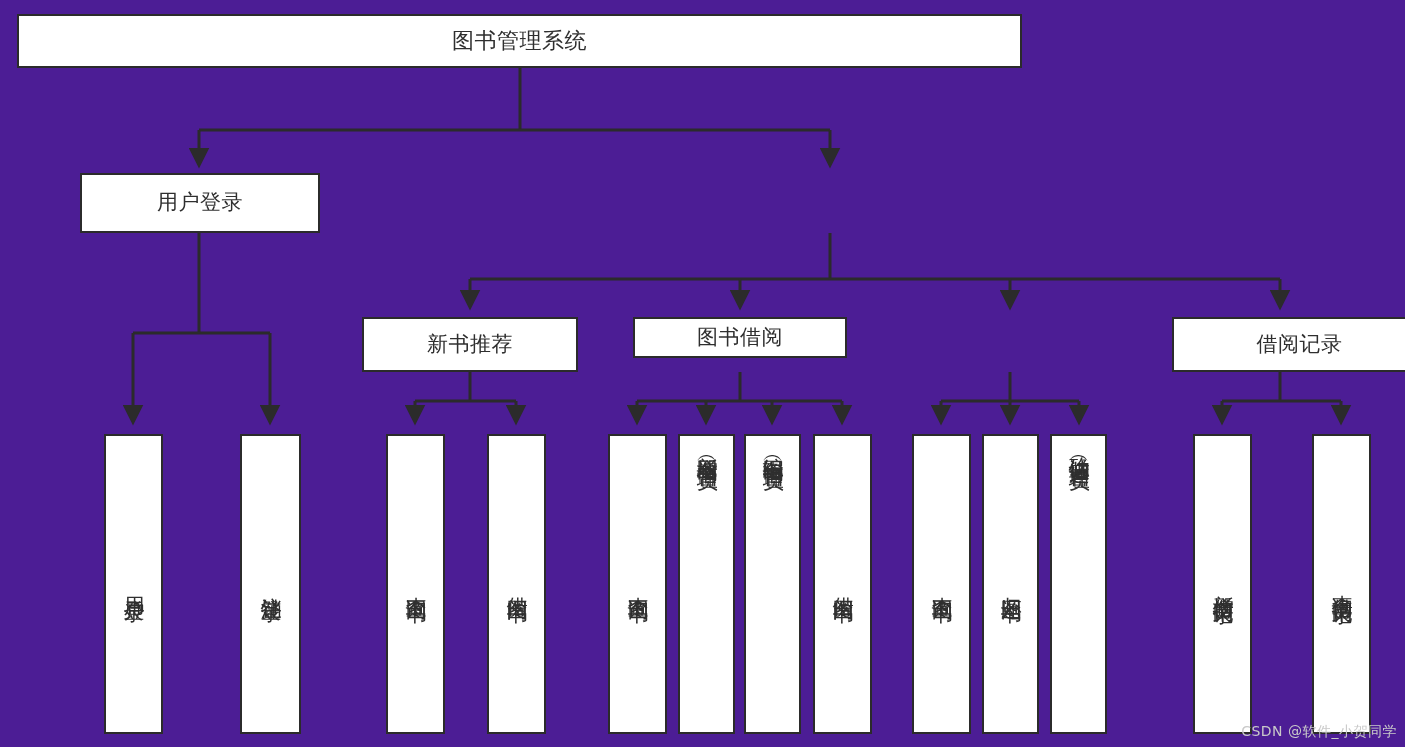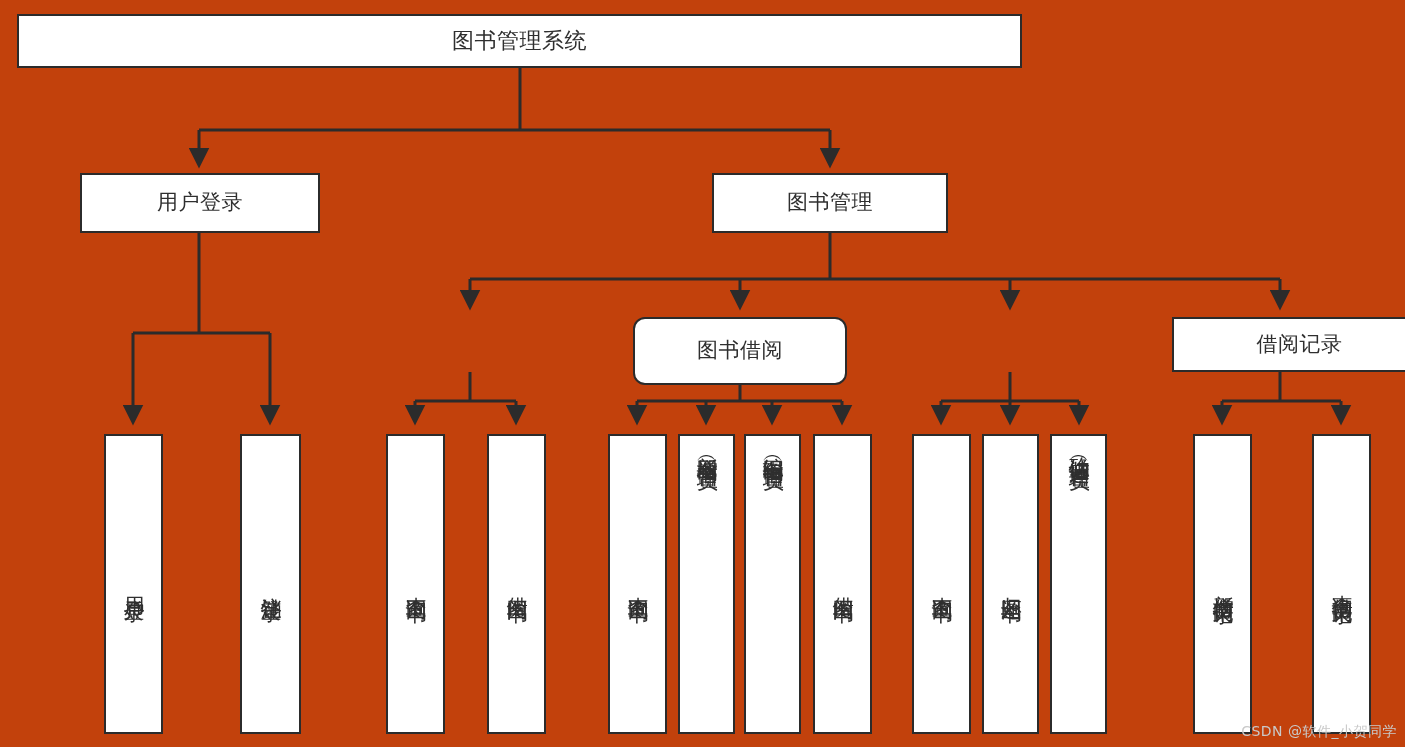--- a/index.html
+++ b/index.html
@@ -8,21 +8,21 @@
     padding: 0;
     background: #ffffff;
   }
   body {
     font-family: "DejaVu Sans", "Liberation Sans", sans-serif;
   }
   #diagram-root {
     position: relative;
     width: 1405px;
     height: 747px;
-    background: #c2410c;
+    background: #4c1d95;
     overflow: hidden;
   }
   #diagram-svg {
     position: absolute;
     left: 0;
     top: 0;
     width: 1405px;
     height: 747px;
   }
   .node {
@@ -135,25 +135,25 @@
     </g>
   </svg>
 
   <div class="node horiz root" style="left:17px; top:14px; width:1005px; height:54px;">
     <span>图书管理系统</span>
   </div>
 
   <div class="node horiz" style="left:80px; top:173px; width:240px; height:60px;">
     <span>用户登录</span>
   </div>
-  <div class="node horiz" style="left:712px; top:173px; width:236px; height:60px;">
-    <span>图书管理</span>
-  </div>
-
-  <div class="node horiz" style="left:633px; top:317px; width:214px; height:68px;border-radius:12px;">
+
+  <div class="node horiz" style="left:362px; top:317px; width:216px; height:55px;">
+    <span>新书推荐</span>
+  </div>
+  <div class="node horiz" style="left:633px; top:317px; width:214px; height:41px;">
     <span>图书借阅</span>
   </div>
   <div class="node horiz" style="left:1172px; top:317px; width:255px; height:55px;">
     <span>借阅记录</span>
   </div>
 
   <div class="node vert" style="left:104px; top:434px; width:59px; height:300px;">
     <div class="vert-inner">
       <span class="vert-text">用户登录</span>
     </div>

